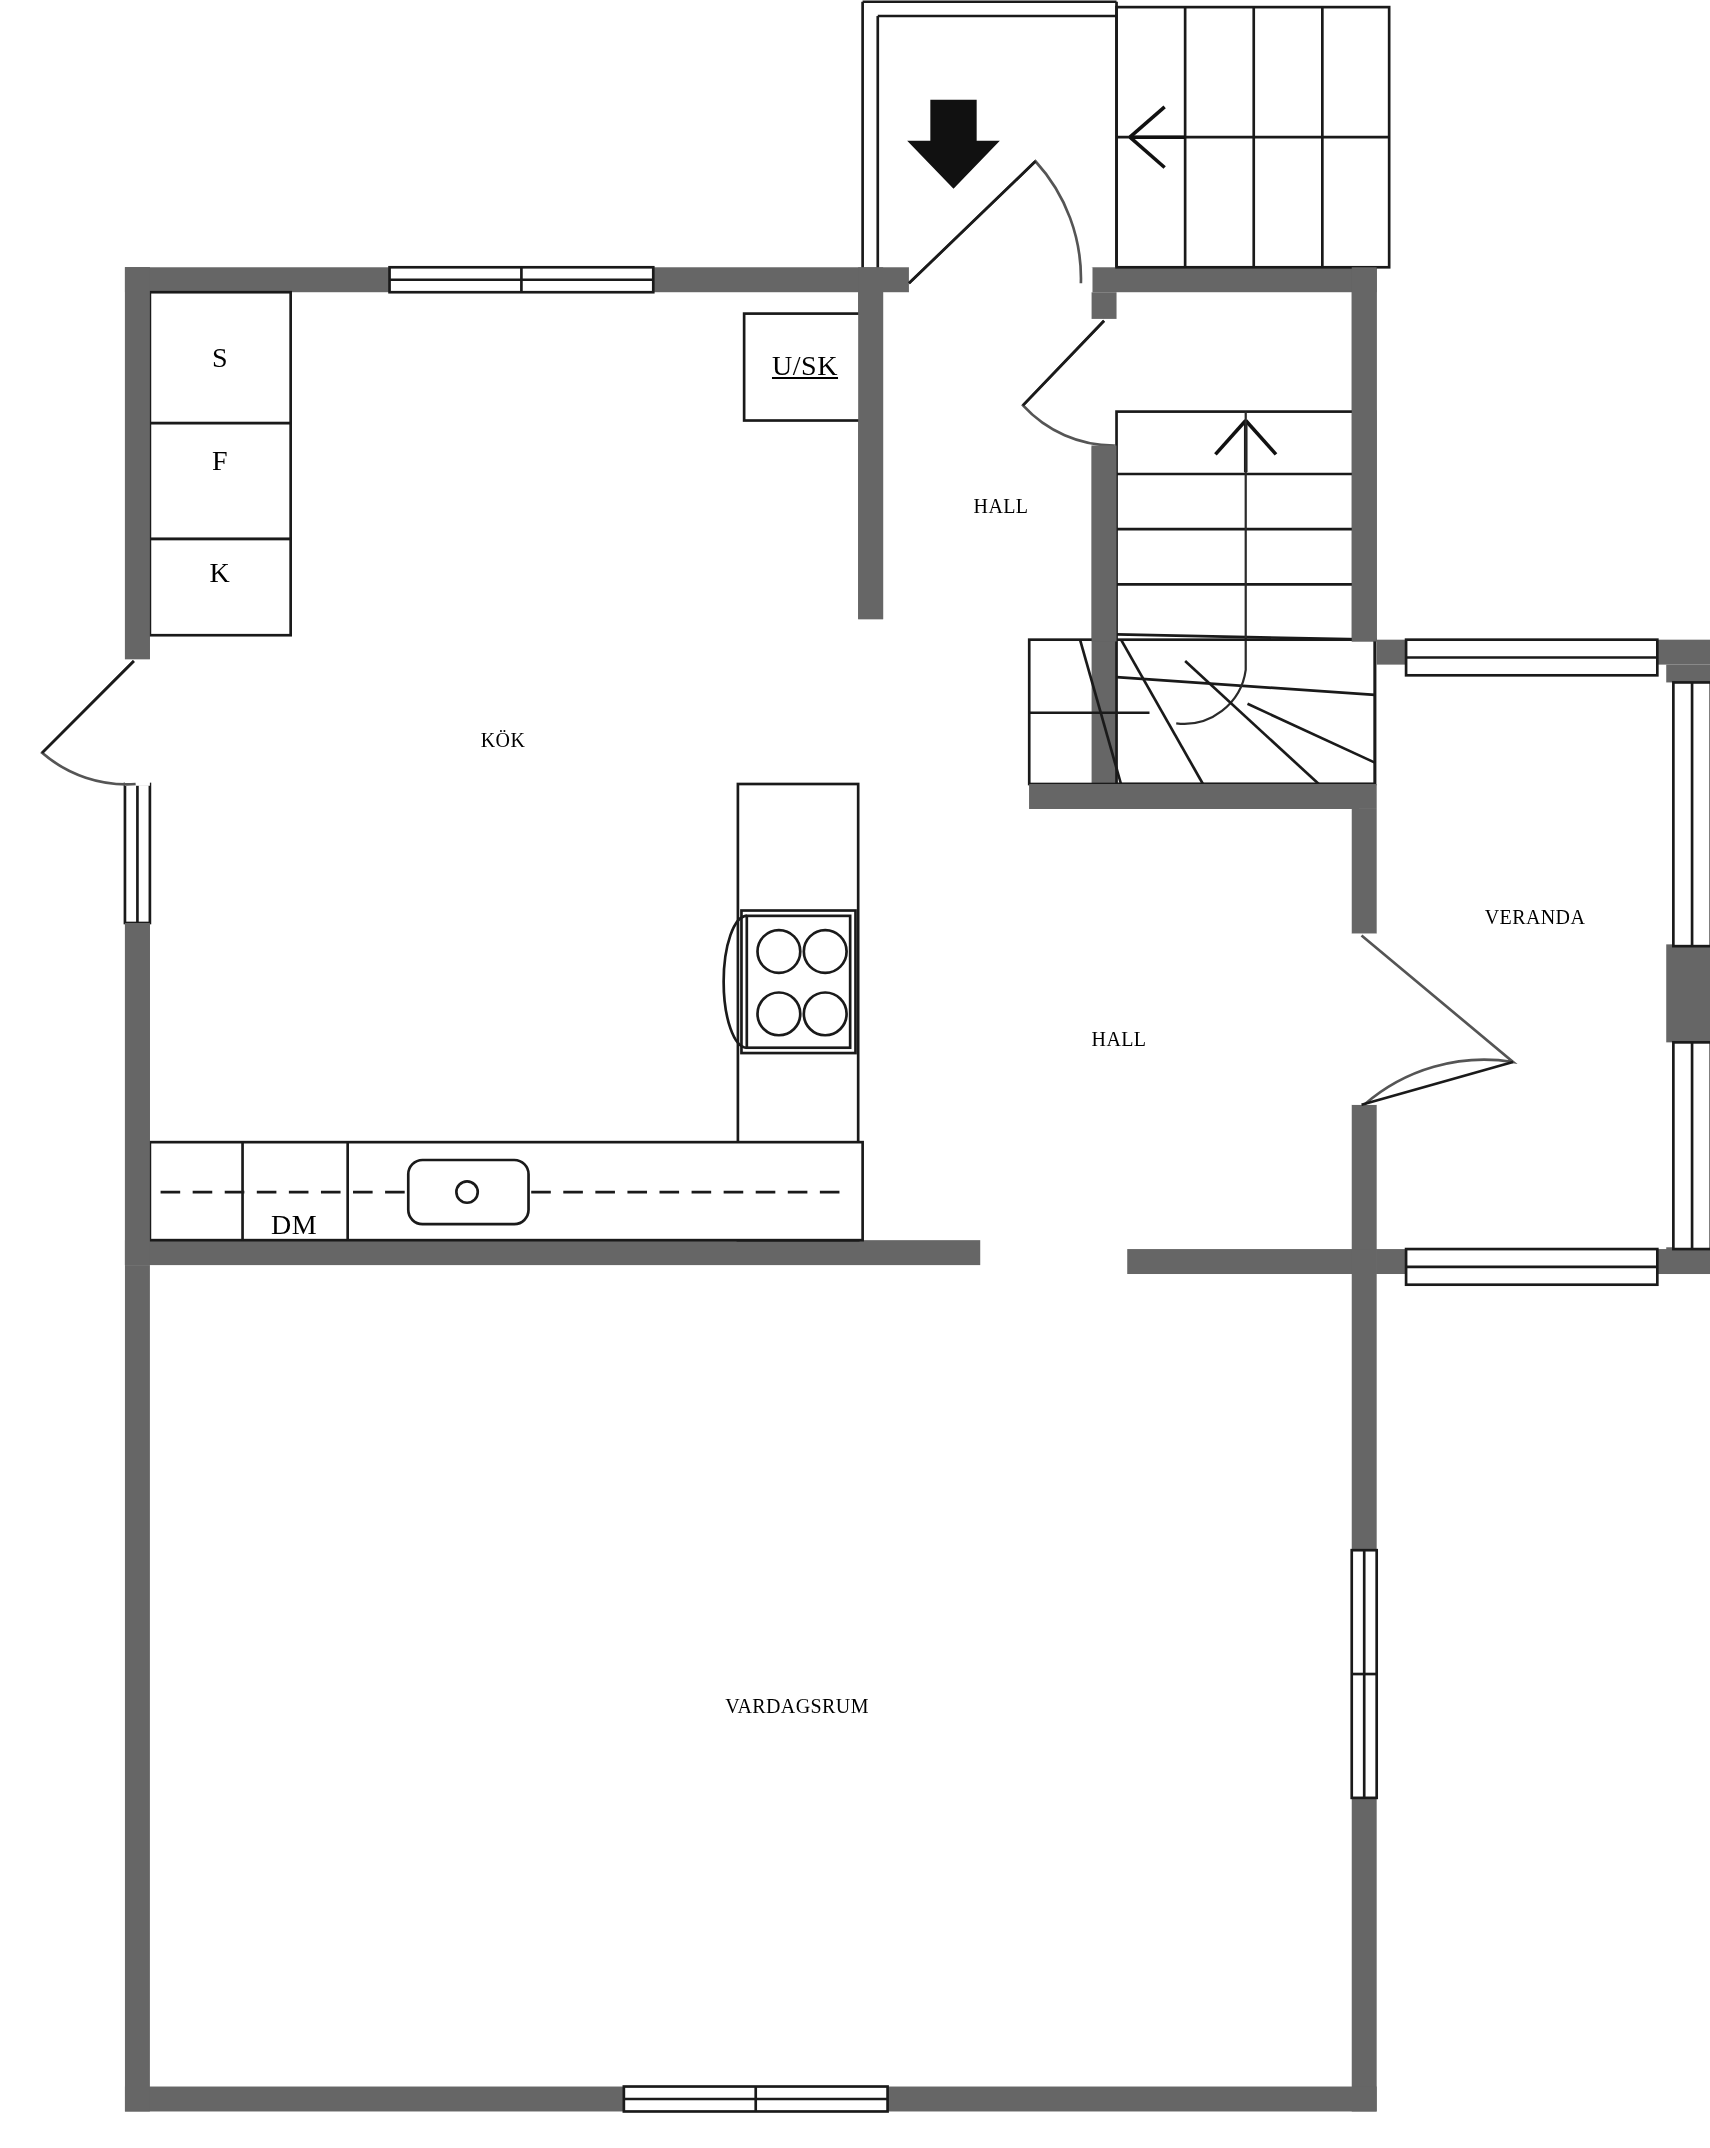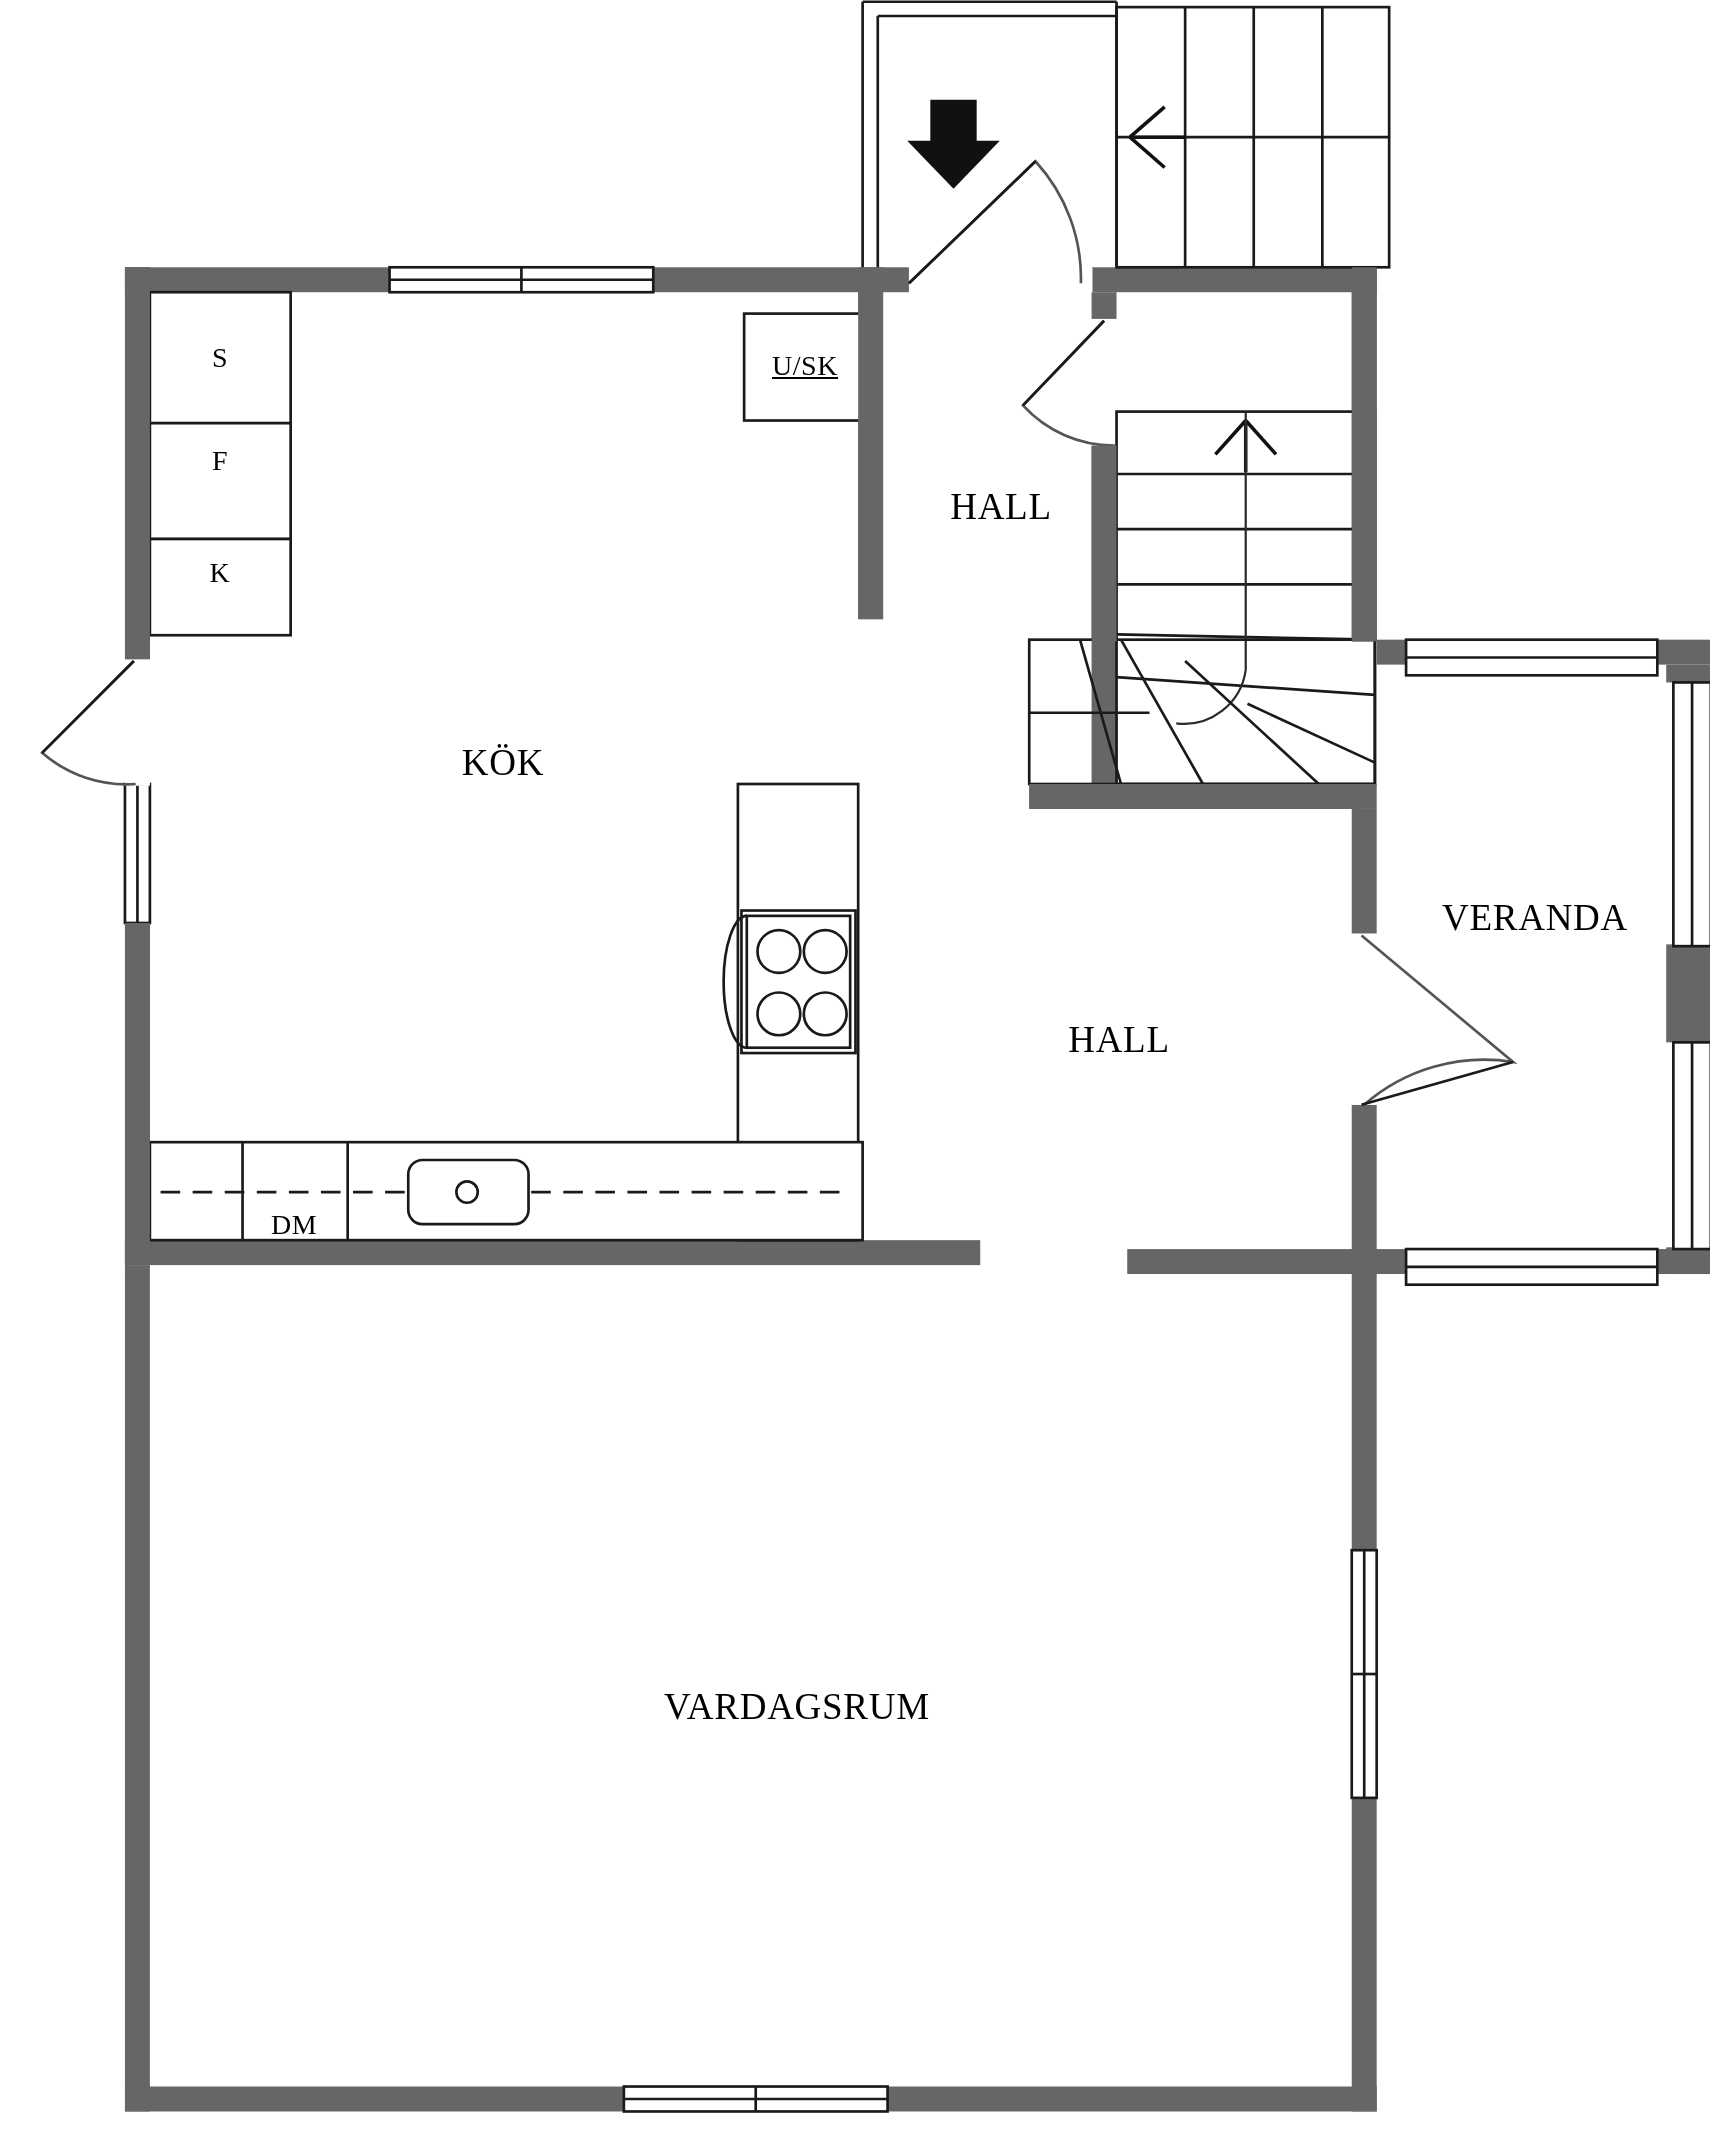--- a/index.html
+++ b/index.html
@@ -39,21 +39,21 @@
   .room-label {
     position: absolute;
     color: #000000;
     font-family: "Liberation Serif", "DejaVu Serif", serif;
     font-weight: 400;
     white-space: nowrap;
     letter-spacing: 0.02em;
     transform: translate(-50%, -50%);
     user-select: none;
   }
-  .lbl-big { font-size: 37px; }
+  .lbl-big { font-size: 20px; }
   .lbl-unit { font-size: 28px; }
 </style>
 </head>
 <body>
 
 <div id="plan-root">
 
   <svg id="plan-svg" viewBox="0 0 1920 2411">
 
     <g>
@@ -267,21 +267,21 @@
     </g>
 
     <g>
       <rect class="wall" x="963" y="328" width="28" height="367"></rect>
       <rect class="wall" x="140" y="300" width="28" height="440"></rect>
       <rect class="wall" x="140" y="1036" width="28" height="384"></rect>
     </g>
 
   </svg>
 
-  <div class="room-label lbl-big" style="left:503px; top:762px;">KÖK</div>
+  <div class="room-label lbl-big" style="left:503px; top:740px;">KÖK</div>
 
   <div class="room-label lbl-big" style="left:1001px; top:506px;">HALL</div>
 
   <div class="room-label lbl-big" style="left:1119px; top:1039px;">HALL</div>
 
   <div class="room-label lbl-big" style="left:1535px; top:885px;margin-top:32px;">VERANDA</div>
 
   <div class="room-label lbl-big" style="left:755px; top:1706px;margin-left:42px;">VARDAGSRUM</div>
 
   <div class="room-label lbl-unit" style="left:220px; top:358px;">S</div>

